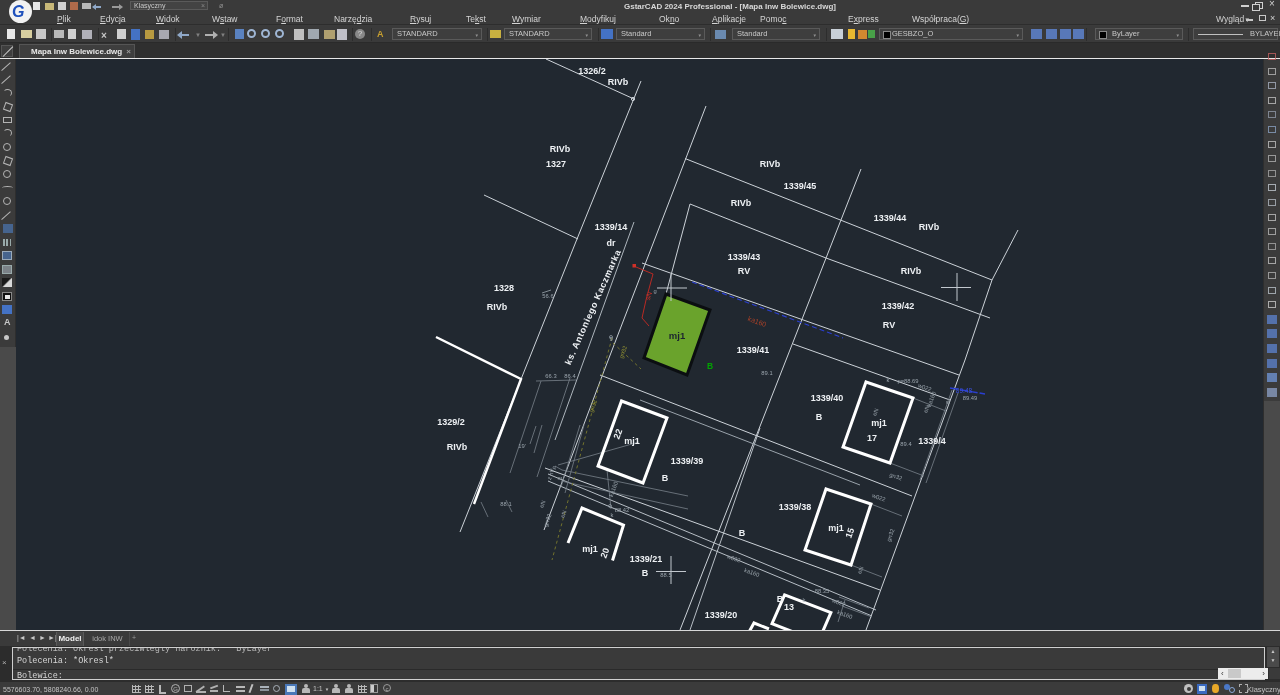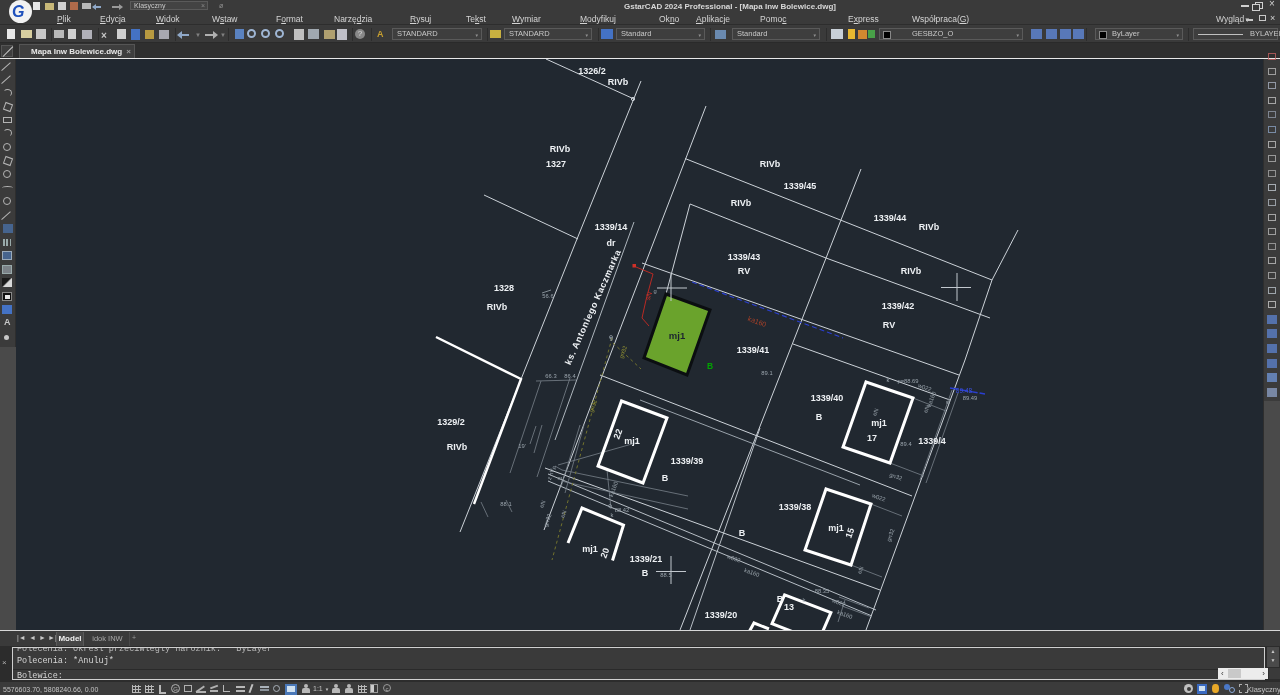--- a/index.html
+++ b/index.html
@@ -89,21 +89,21 @@
 <span class="mitem" style="left:100px"><u>E</u>dycja</span>
 <span class="mitem" style="left:156px"><u>W</u>idok</span>
 <span class="mitem" style="left:212px">W<u>s</u>taw</span>
 <span class="mitem" style="left:276px">F<u>o</u>rmat</span>
 <span class="mitem" style="left:334px">Narzę<u>d</u>zia</span>
 <span class="mitem" style="left:410px"><u>R</u>ysuj</span>
 <span class="mitem" style="left:466px">Te<u>k</u>st</span>
 <span class="mitem" style="left:512px"><u>W</u>ymiar</span>
 <span class="mitem" style="left:580px"><u>M</u>odyfikuj</span>
 <span class="mitem" style="left:659px">Ok<u>n</u>o</span>
-<span class="mitem" style="left:696px"><u>A</u>plikacje</span>
+<span class="mitem" style="left:712px"><u>A</u>plikacje</span>
 <span class="mitem" style="left:760px">Pomo<u>c</u></span>
 <span class="mitem" style="left:848px">E<u>x</u>press</span>
 <span class="mitem" style="left:912px">Współpraca(<u>G</u>)</span>
 <span class="mitem" style="left:1216px;color:#cfcfcf">Wygląd<span style="font-size:6px">▼</span></span>
 <span class="abs" style="left:1246px;top:8px;width:7px;height:2px;background:#c8c8c8"></span>
 <span class="abs" style="left:1259px;top:4px;width:7px;height:6px;border:1px solid #c8c8c8"></span>
 <span class="mitem" style="left:1270px;top:2px;font-size:9px">×</span>
 </div>
 <div id="toolbar">
 <span class="abs" style="left:7px;top:3px;width:8px;height:10px;background:#e8e8e8;"></span>
@@ -137,21 +137,21 @@
 <span class="abs" style="left:490px;top:4px;width:11px;height:8px;background:#c8b040;"></span>
 <span class="combo" style="left:504px;width:88px">STANDARD<span class="dn">▼</span></span>
 <span class="abs" style="left:601px;top:3px;width:12px;height:10px;background:#4472c4;"></span>
 <span class="combo" style="left:616px;width:89px">Standard<span class="dn">▼</span></span>
 <span class="abs" style="left:715px;top:4px;width:11px;height:9px;background:#6a8ab0;"></span>
 <span class="combo" style="left:732px;width:88px">Standard<span class="dn">▼</span></span>
 <span class="abs" style="left:831px;top:3px;width:12px;height:10px;background:#c8d0d8;"></span>
 <span class="abs" style="left:848px;top:3px;width:7px;height:10px;background:#e8b830;"></span>
 <span class="abs" style="left:858px;top:4px;width:9px;height:9px;background:#d08830;"></span>
 <span class="abs" style="left:868px;top:4px;width:7px;height:8px;background:#48a048;"></span>
-<span class="combo" style="left:879px;width:144px"><span class="abs" style="left:3px;top:2px;width:8px;height:8px;background:#000;border:1px solid #888"></span><span style="margin-left:28px">GESBZO_O</span><span class="dn">▼</span></span>
+<span class="combo" style="left:879px;width:144px"><span class="abs" style="left:3px;top:2px;width:8px;height:8px;background:#000;border:1px solid #888"></span><span style="margin-left:8px">GESBZO_O</span><span class="dn">▼</span></span>
 <span class="abs" style="left:1031px;top:3px;width:11px;height:10px;background:#5878b8;"></span>
 <span class="abs" style="left:1046px;top:3px;width:11px;height:10px;background:#5878b8;"></span>
 <span class="abs" style="left:1060px;top:3px;width:11px;height:10px;background:#5878b8;"></span>
 <span class="abs" style="left:1073px;top:3px;width:11px;height:10px;background:#5878b8;"></span>
 <span class="combo" style="left:1095px;width:88px"><span class="abs" style="left:3px;top:2px;width:8px;height:8px;background:#000;border:1px solid #888"></span><span style="margin-left:12px">ByLayer</span><span class="dn">▼</span></span>
 <span class="combo" style="left:1193px;width:85px"><span class="abs" style="left:4px;top:5px;width:45px;height:1px;background:#c0c0c0"></span><span style="margin-left:52px">BYLAYER</span></span>
 <span class="abs" style="left:51px;top:2px;width:1px;height:13px;background:#2d2d2d"></span>
 <span class="abs" style="left:98px;top:2px;width:1px;height:13px;background:#2d2d2d"></span>
 <span class="abs" style="left:175px;top:2px;width:1px;height:13px;background:#2d2d2d"></span>
 <span class="abs" style="left:228px;top:2px;width:1px;height:13px;background:#2d2d2d"></span>
@@ -391,21 +391,21 @@
       <span class="vcr" style="left:39px">►</span>
       <span class="vcr" style="left:48px">►|</span>
 <div id="mtab">Model</div>
       <div id="mtab2">idok INW</div>
 <span class="vcr" style="left:132px;color:#999">+</span>
 </div>
 <div class="abs" style="left:0;top:646px;width:1280px;height:1px;background:#cfcfcf"></div>
 <div id="cmd">
       <div id="cmdbox">
 <div class="cline" style="top:-4px;color:#b8b8b8">Polecenia: Okresl przeciwlegly naroznik:  *ByLayer*</div>
-<div class="cline" style="top:8px">Polecenia: *Anuluj*</div>
+<div class="cline" style="top:8px">Polecenia: *Okresl*</div>
 <div style="position:absolute;left:0;top:21px;width:1253px;height:1px;background:#2a2a2a;"></div>
 <div class="cline" style="top:23px">Bolewice:</div>
 </div>
       <div id="cmdx">×</div>
       <span class="abs" style="left:1267px;top:1px;width:12px;height:20px;background:#4a4a4a;color:#ddd;font-size:6px;text-align:center;line-height:9px;color:#c8c8c8"><span style="font-size:5px">▲</span><br><span style="font-size:5px">▼</span></span>
 <span class="abs" style="left:1218px;top:22px;width:50px;height:11px;background:#ececec;color:#333;font-size:8px;">
         <span style="position:absolute;left:3px;top:1px">‹</span>
         <span style="position:absolute;left:10px;top:1px;width:13px;height:9px;background:#c9c9c9"></span>
         <span style="position:absolute;right:3px;top:1px">›</span>
       </span>

